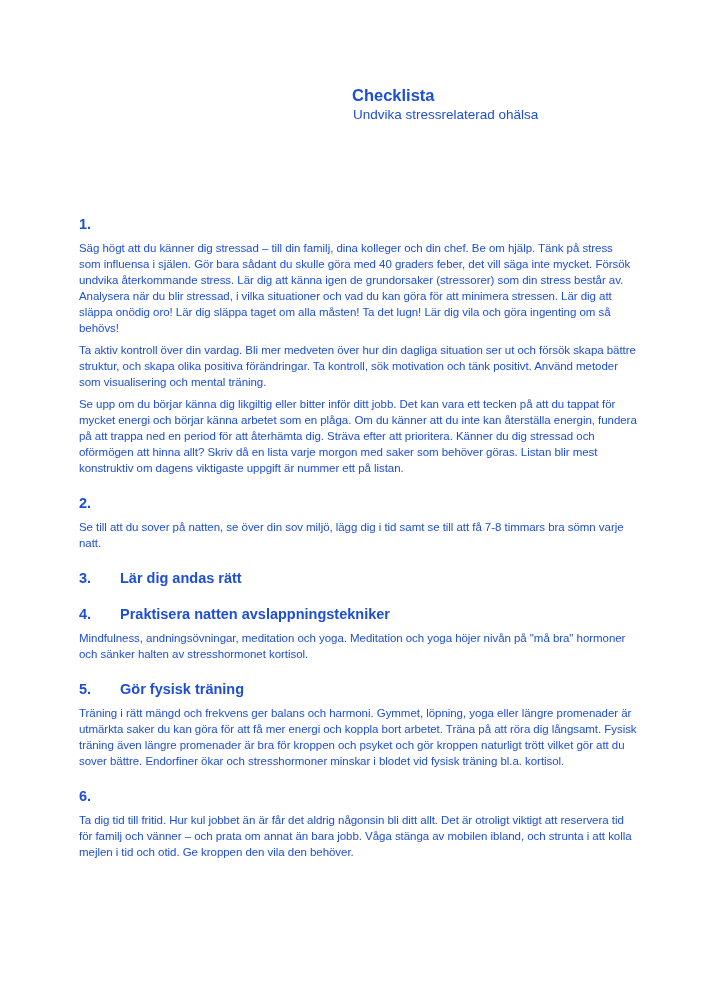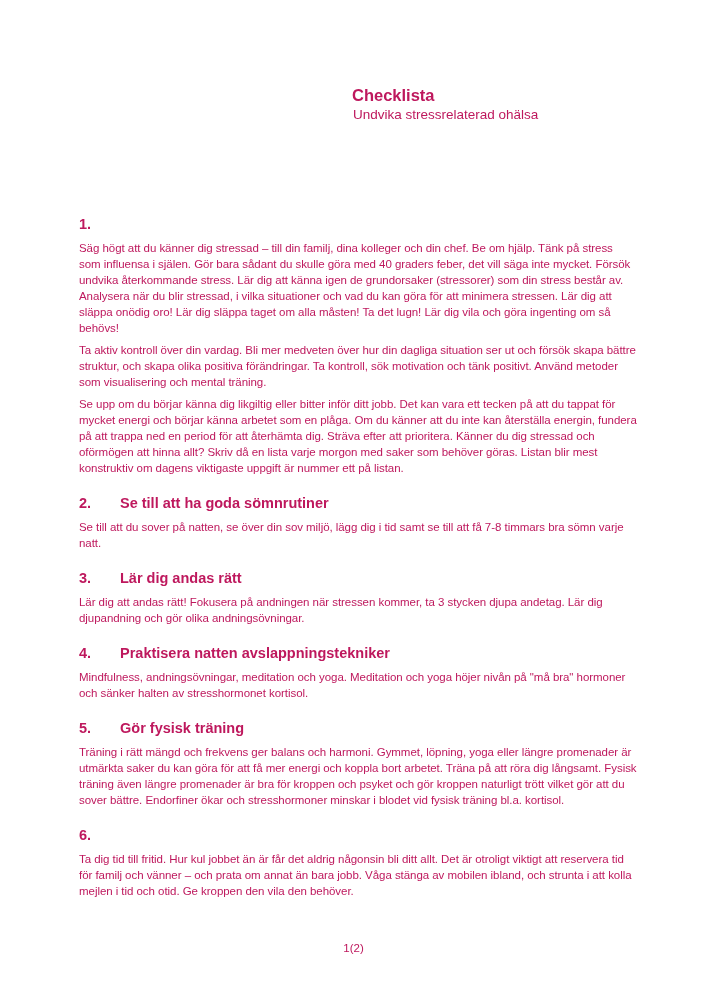--- a/index.html
+++ b/index.html
@@ -6,21 +6,21 @@
     margin: 0;
     padding: 0;
     background: #ffffff;
   }
   .page {
     position: relative;
     width: 707px;
     height: 1000px;
     background: #ffffff;
     font-family: "Liberation Sans", sans-serif;
-    color: #be185d;
+    color: #1d4ed8;
     overflow: hidden;
   }
   .title-block {
     position: absolute;
     left: 352px;
     top: 85px;
   }
   .doc-title {
     font-size: 16.5px;
     font-weight: bold;
@@ -86,35 +86,31 @@
     <div>
           <p class="para">Säg högt att du känner dig stressad – till din familj, dina kolleger och din chef. Be om hjälp. Tänk på stress som influensa i själen. Gör bara sådant du skulle göra med 40 graders feber, det vill säga inte mycket. Försök undvika återkommande stress. Lär dig att känna igen de grundorsaker (stressorer) som din stress består av. Analysera när du blir stressad, i vilka situationer och vad du kan göra för att minimera stressen. Lär dig att släppa onödig oro! Lär dig släppa taget om alla måsten! Ta det lugn! Lär dig vila och göra ingenting om så behövs!</p>
           <p class="para">Ta aktiv kontroll över din vardag. Bli mer medveten över hur din dagliga situation ser ut och försök skapa bättre struktur, och skapa olika positiva förändringar. Ta kontroll, sök motivation och tänk positivt. Använd metoder som visualisering och mental träning.</p>
           <p class="para">Se upp om du börjar känna dig likgiltig eller bitter inför ditt jobb. Det kan vara ett tecken på att du tappat för mycket energi och börjar känna arbetet som en plåga. Om du känner att du inte kan återställa energin, fundera på att trappa ned en period för att återhämta dig. Sträva efter att prioritera. Känner du dig stressad och oförmögen att hinna allt? Skriv då en lista varje morgon med saker som behöver göras. Listan blir mest konstruktiv om dagens viktigaste uppgift är nummer ett på listan.</p>
         </div>
   </div>
 
   <div class="section">
     <div class="sec-head">
       <span class="sec-num">2.</span>
-      <span class="sec-title">Se till att ha goda sömnrutiner</span>
     </div>
     <div>
           <p class="para">Se till att du sover på natten, se över din sov miljö, lägg dig i tid samt se till att få 7-8 timmars bra sömn varje natt.</p>
         </div>
   </div>
 
   <div class="section">
     <div class="sec-head">
       <span class="sec-num">3.</span>
       <span class="sec-title">Lär dig andas rätt</span>
     </div>
-    <div>
-          <p class="para">Lär dig att andas rätt! Fokusera på andningen när stressen kommer, ta 3 stycken djupa andetag. Lär dig djupandning och gör olika andningsövningar.</p>
-        </div>
   </div>
 
   <div class="section">
     <div class="sec-head">
       <span class="sec-num">4.</span>
       <span class="sec-title">Praktisera natten avslappningstekniker</span>
     </div>
     <div>
           <p class="para">Mindfulness, andningsövningar, meditation och yoga. Meditation och yoga höjer nivån på "må bra" hormoner och sänker halten av stresshormonet kortisol.</p>
         </div>
@@ -133,15 +129,14 @@
   <div class="section">
     <div class="sec-head">
       <span class="sec-num">6.</span>
     </div>
     <div>
           <p class="para">Ta dig tid till fritid. Hur kul jobbet än är får det aldrig någonsin bli ditt allt. Det är otroligt viktigt att reservera tid för familj och vänner – och prata om annat än bara jobb. Våga stänga av mobilen ibland, och strunta i att kolla mejlen i tid och otid. Ge kroppen den vila den behöver.</p>
         </div>
   </div>
 </div>
 
-  <div class="footer">1(2)</div>
 
 </div>
 
 </body></html>

